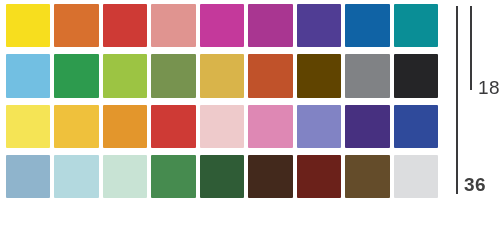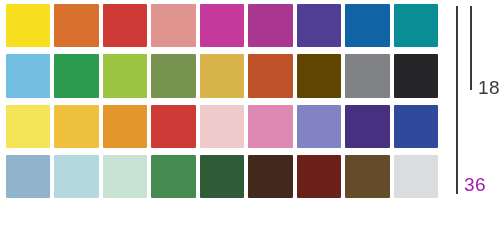--- a/index.html
+++ b/index.html
@@ -115,16 +115,16 @@
       <div class="swatch" style="background-color: rgb(67, 41, 28);"></div>
       <div class="swatch" style="background-color: rgb(107, 33, 26);"></div>
       <div class="swatch" style="background-color: rgb(100, 76, 42);"></div>
       <div class="swatch" style="background-color: rgb(220, 221, 223);"></div>
     </div>
 
   <div id="bracket-layer">
     <div class="bracket-line" id="bracket-line-36" style="background-color: rgb(58, 58, 60);"></div>
     <div class="bracket-line" id="bracket-line-18" style="background-color: rgb(58, 58, 60);"></div>
     <div class="bracket-label" id="bracket-label-18" style="color: rgb(58, 58, 60);">18</div>
-    <div class="bracket-label" id="bracket-label-36" style="color: #a21caf;">36</div>
+    <div class="bracket-label" id="bracket-label-36" style="color: #404040; font-weight: bold;">36</div>
   </div>
 
 </div>
 
 </body></html>

